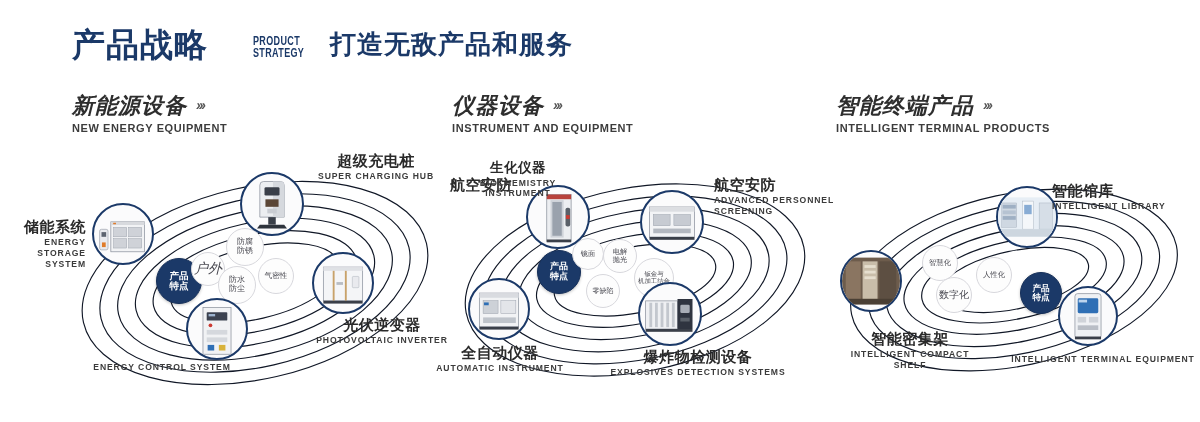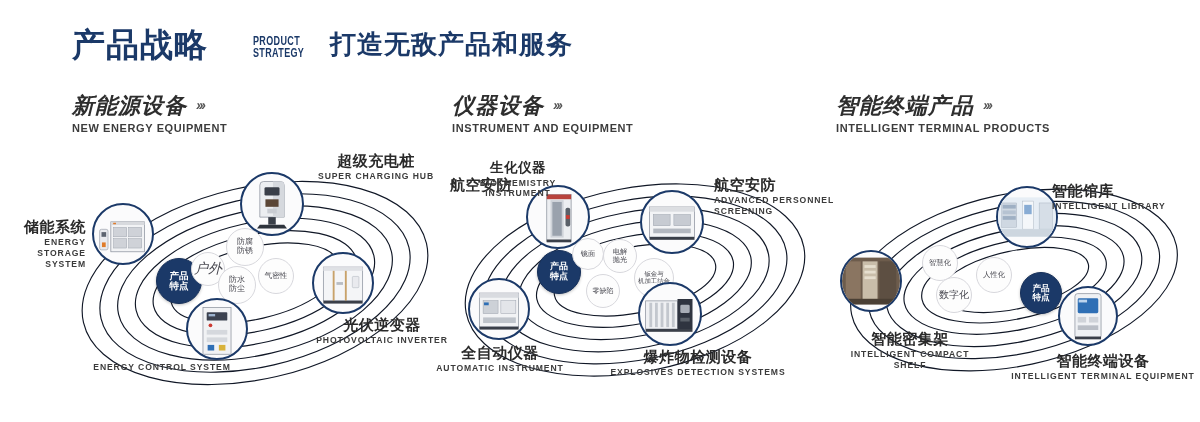--- a/index.html
+++ b/index.html
@@ -392,17 +392,16 @@
       <rect x="16" y="6" width="28" height="48" rx="3" fill="#eff1f4" stroke="#8d939e" stroke-width=".8"></rect>
       <rect x="19" y="11" width="22" height="16" rx="1.5" fill="#2f6fb5"></rect>
       <rect x="20" y="12.5" width="9" height="3" fill="#bcd4ee"></rect>
       <rect x="19" y="31" width="9" height="6" fill="#cfd3d9"></rect>
       <rect x="31" y="31" width="10" height="6" fill="#cfd3d9"></rect>
       <rect x="19" y="40" width="22" height="5" fill="#b9bec6"></rect>
       <rect x="16" y="52" width="28" height="3" fill="#3a3f49"></rect>
     </svg>
   </div>
   <div class="lbl c" style="left:1008px;top:352px;width:190px;">
-    <div class="cn">智能终端设备</div>
     <div class="en">INTELLIGENT TERMINAL EQUIPMENT</div>
   </div>
 
 </div>
 
 </body></html>

